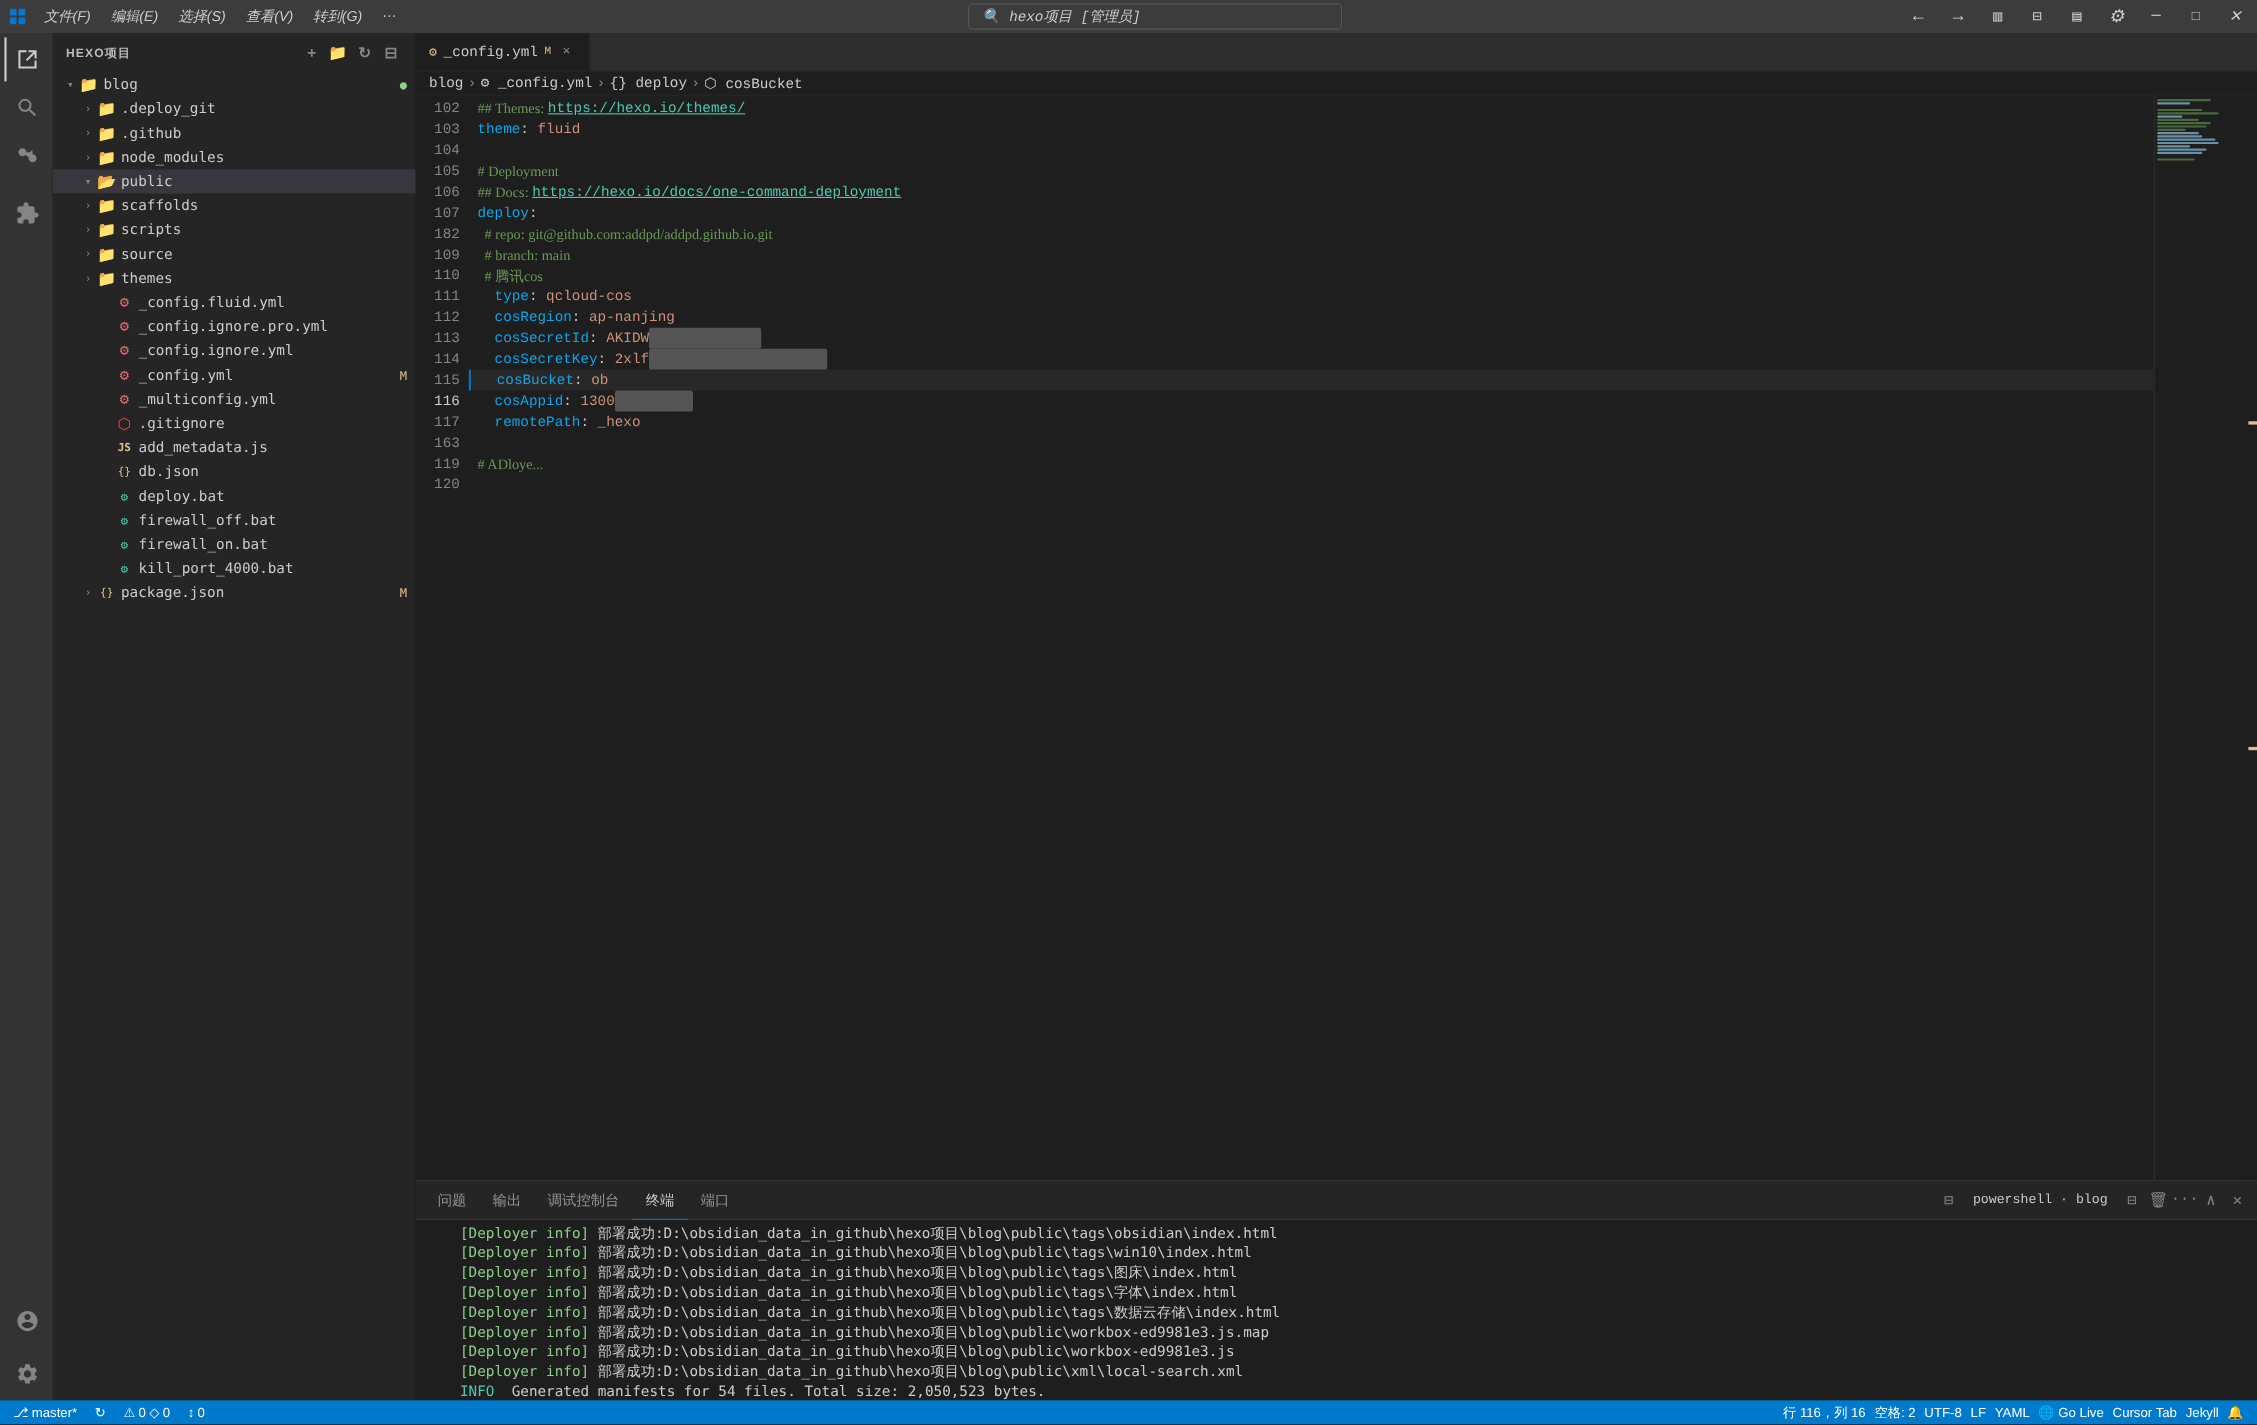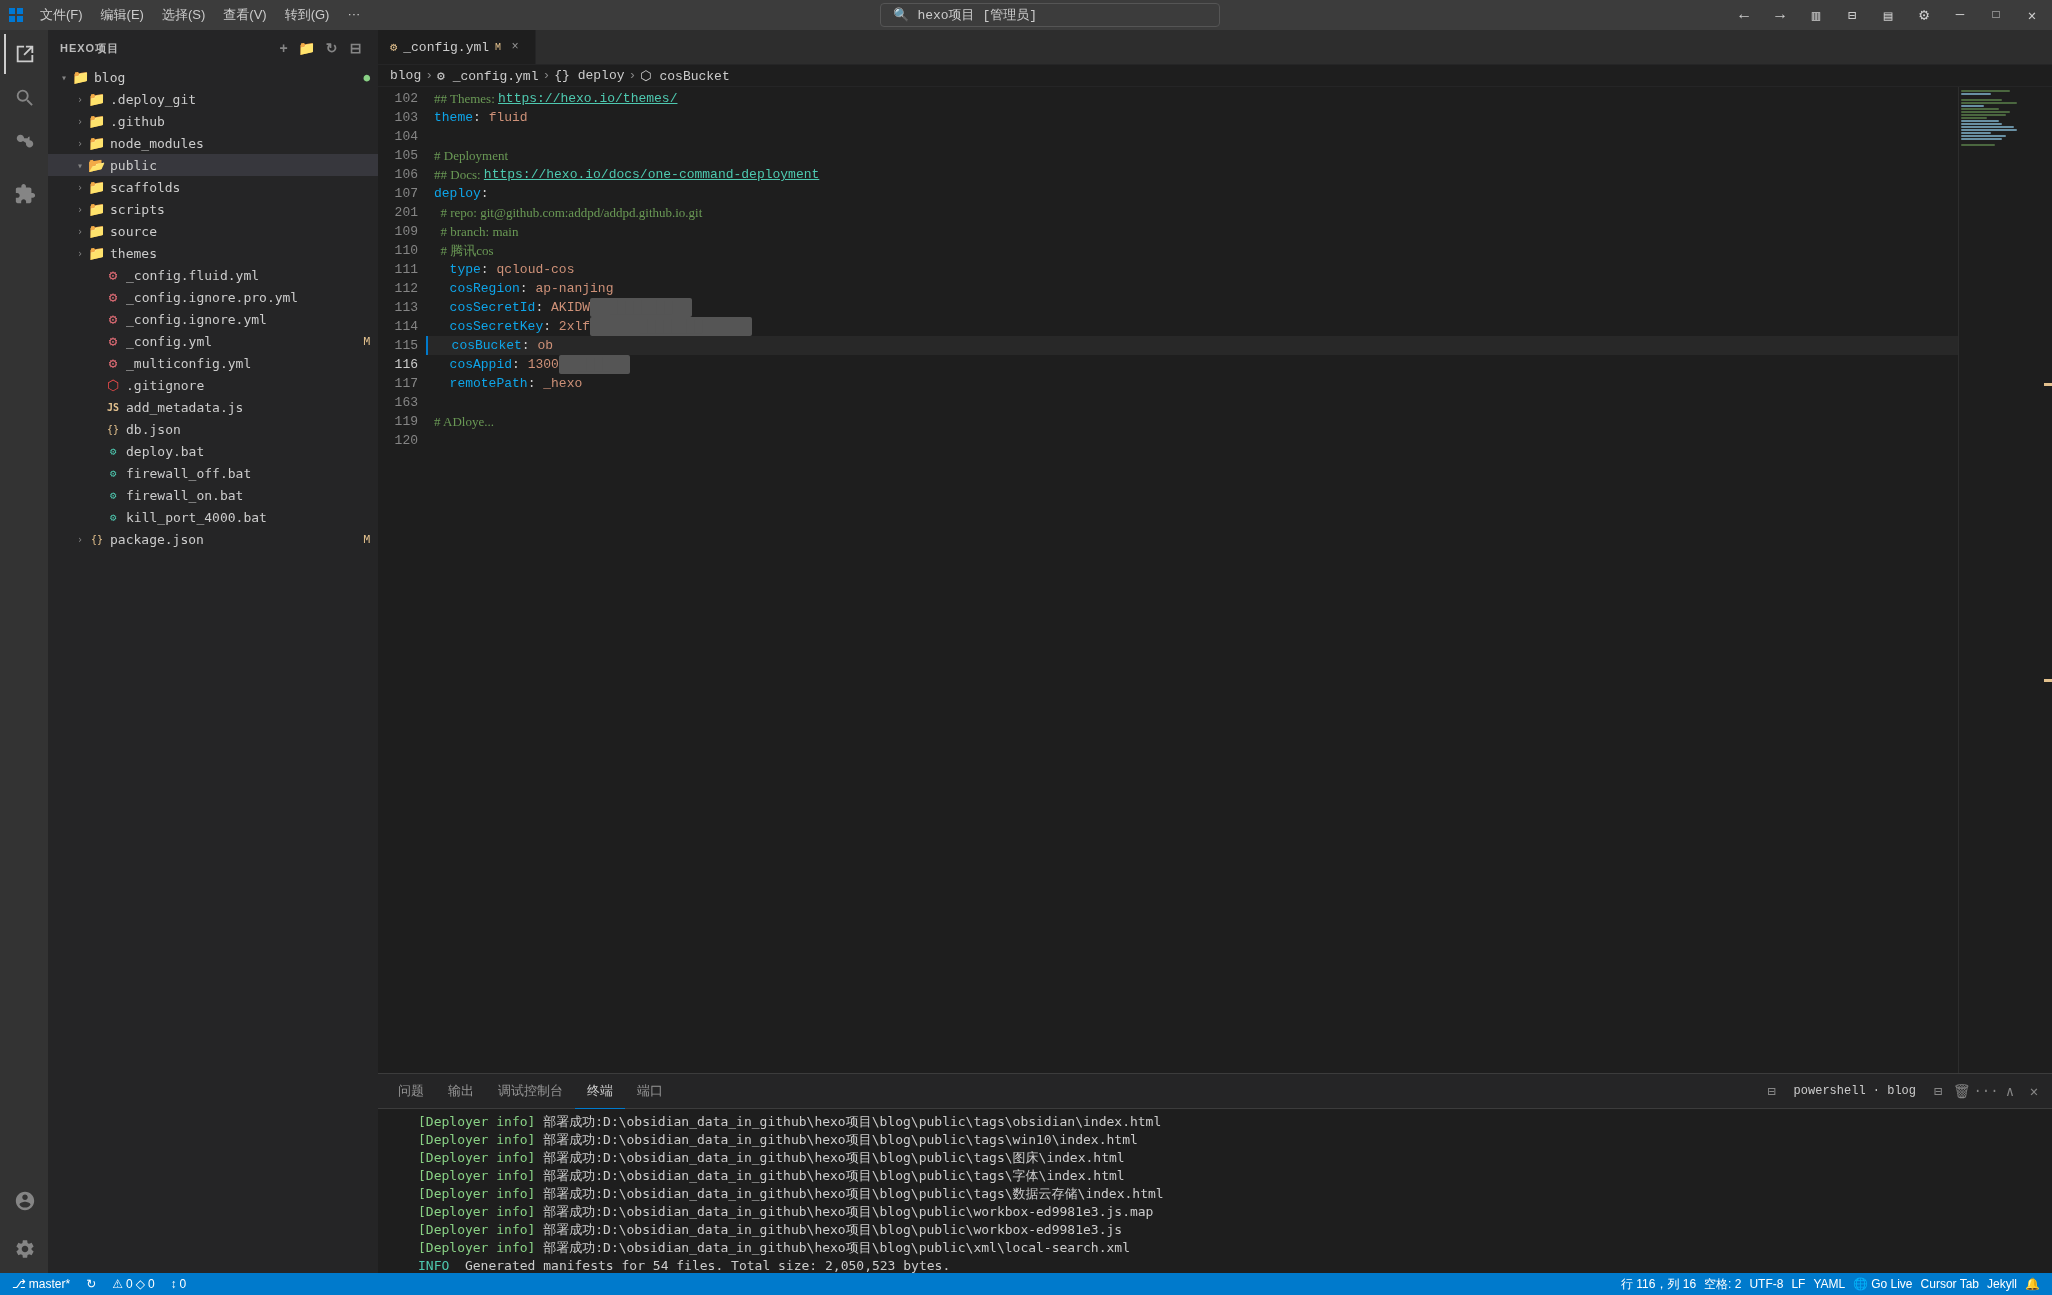--- a/index.html
+++ b/index.html
@@ -17,20 +17,21 @@
 
     
     #title-bar {
       height: 30px;
       background: #3c3c3c;
       display: flex;
       align-items: center;
       padding: 0 8px;
       gap: 8px;
       flex-shrink: 0;
+      font-style: italic;
     }
     .title-bar-icon {
       width: 16px;
       height: 16px;
       display: flex;
       align-items: center;
       justify-content: center;
       color: #cccccc;
       font-size: 14px;
     }
@@ -690,21 +691,21 @@
 
     <div id="editor-container">
 
       <div id="line-numbers">
         <div class="line-number">102</div>
         <div class="line-number">103</div>
         <div class="line-number">104</div>
         <div class="line-number">105</div>
         <div class="line-number">106</div>
         <div class="line-number">107</div>
-        <div class="line-number">201</div>
+        <div class="line-number">182</div>
         <div class="line-number">109</div>
         <div class="line-number">110</div>
         <div class="line-number">111</div>
         <div class="line-number">112</div>
         <div class="line-number">113</div>
         <div class="line-number">114</div>
         <div class="line-number">115</div>
         <div class="line-number active">116</div>
         <div class="line-number">117</div>
         <div class="line-number">163</div>

